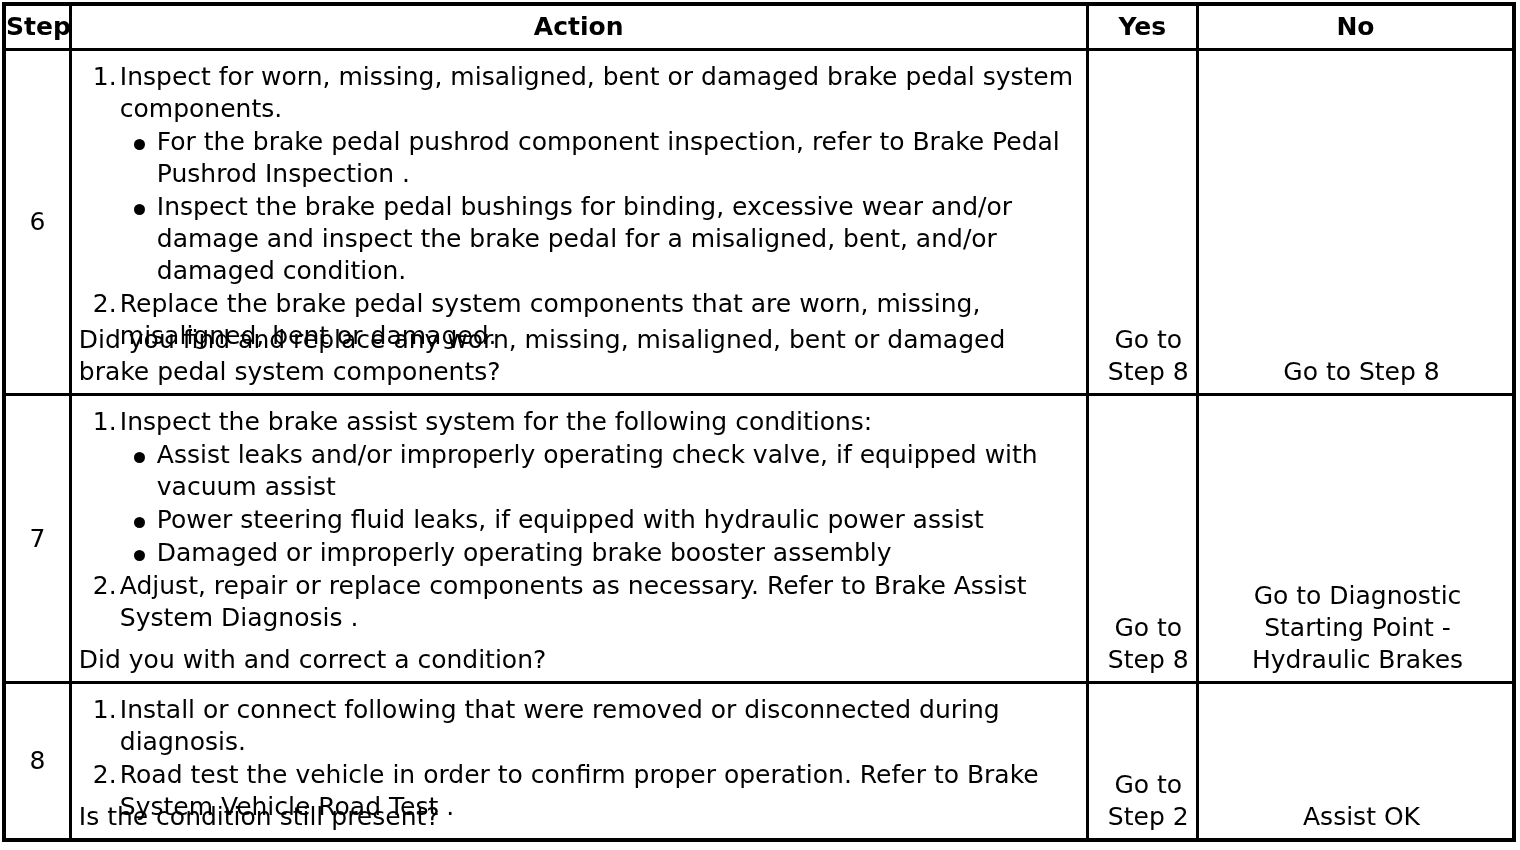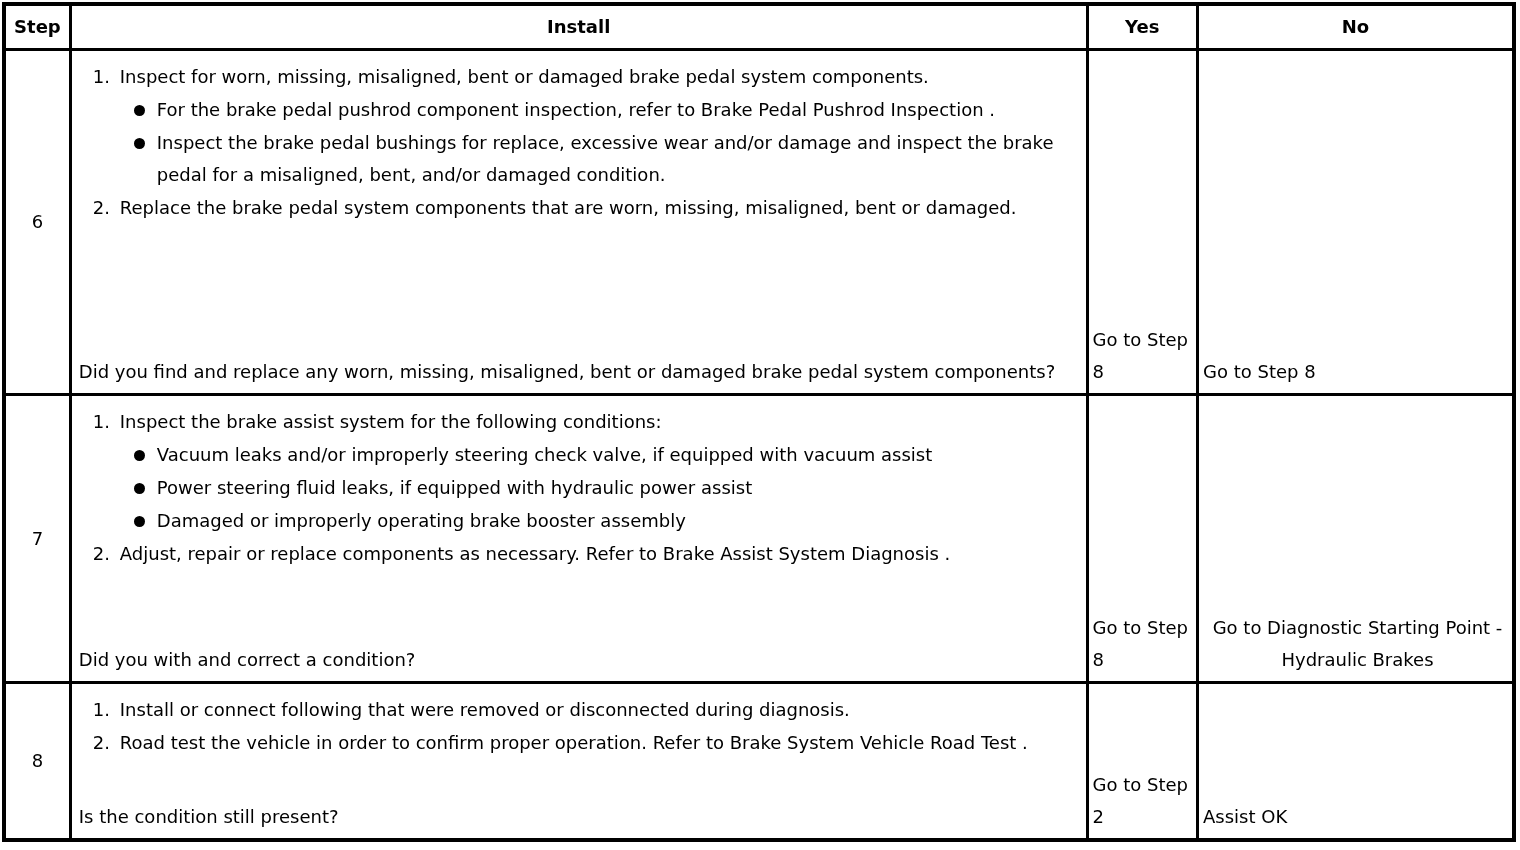--- a/index.html
+++ b/index.html
@@ -21,21 +21,21 @@
   }
   table.diag, table.diag th, table.diag td {
     border: 3px solid #000000;
   }
   table.diag {
     border-width: 4px;
   }
   th, td {
     padding: 0;
     vertical-align: top;
-    font-size: 18px;
+    font-size: 25px;
     line-height: 32px;
   }
   th {
     font-weight: bold;
     text-align: center;
     height: 42px;
     vertical-align: middle;
   }
   col.c-step  { width: 66px;  }
   col.c-action{ width: 1012px;}
@@ -73,64 +73,65 @@
   }
   .question {
     position: absolute;
     left: 7px;
     right: 8px;
     bottom: 5px;
   }
   td.yes-cell, td.no-cell { position: relative; }
   .decision {
     position: absolute;
-    left: 4px;
+    left: 16px;
     right: 4px;
     bottom: 5px;
+    text-align: center;
   }
   .decision.left {
     text-align: center;
     left: 8px;
     right: 4px;
   }
 </style>
 </head>
 <body>
 
 <table class="diag">
   <colgroup>
     <col class="c-step">
       <col class="c-action">
       <col class="c-yes">
       <col class="c-no">
   </colgroup>
   <thead>
     <tr>
       <th>Step</th>
-      <th>Install</th>
+      <th>Action</th>
       <th>Yes</th>
       <th>No</th>
     </tr>
   </thead>
   <tbody>
 
     <tr style="height:345px">
       <td class="step-cell">6</td>
       <td class="action-cell">
         <div class="li num">
           <span class="marker">1.</span>
           <span class="li-text">Inspect for worn, missing, misaligned, bent or damaged brake pedal system components.</span>
         </div>
         <div class="li bul">
           <span class="marker"><span class="dot"></span></span>
           <span class="li-text">For the brake pedal pushrod component inspection, refer to Brake Pedal Pushrod Inspection .</span>
         </div>
         <div class="li bul">
           <span class="marker"><span class="dot"></span></span>
-          <span class="li-text">Inspect the brake pedal bushings for replace, excessive wear and/or damage and inspect the brake pedal for a misaligned, bent, and/or damaged condition.</span>
+          <span class="li-text">Inspect the brake pedal bushings for binding, excessive wear and/or damage and inspect the brake pedal for a misaligned, bent, and/or damaged condition.</span>
         </div>
         <div class="li num">
           <span class="marker">2.</span>
           <span class="li-text">Replace the brake pedal system components that are worn, missing, misaligned, bent or damaged.</span>
         </div>
         <div class="question">Did you find and replace any worn, missing, misaligned, bent or damaged brake pedal system components?</div>
       </td>
       <td class="yes-cell">
         <div class="decision">Go to Step 8</div>
       </td>
@@ -141,21 +142,21 @@
 
     <tr style="height:288px">
       <td class="step-cell">7</td>
       <td class="action-cell">
         <div class="li num">
           <span class="marker">1.</span>
           <span class="li-text">Inspect the brake assist system for the following conditions:</span>
         </div>
         <div class="li bul">
           <span class="marker"><span class="dot"></span></span>
-          <span class="li-text">Vacuum leaks and/or improperly steering check valve, if equipped with vacuum assist</span>
+          <span class="li-text">Assist leaks and/or improperly operating check valve, if equipped with vacuum assist</span>
         </div>
         <div class="li bul">
           <span class="marker"><span class="dot"></span></span>
           <span class="li-text">Power steering fluid leaks, if equipped with hydraulic power assist</span>
         </div>
         <div class="li bul">
           <span class="marker"><span class="dot"></span></span>
           <span class="li-text">Damaged or improperly operating brake booster assembly</span>
         </div>
         <div class="li num">

